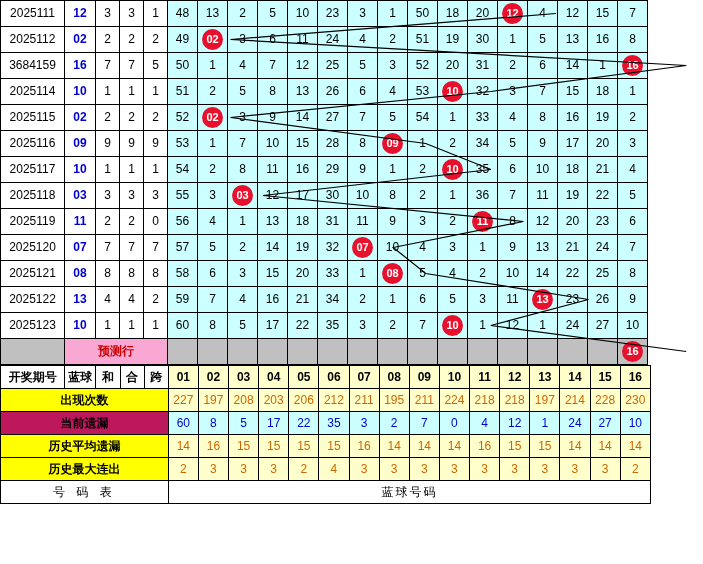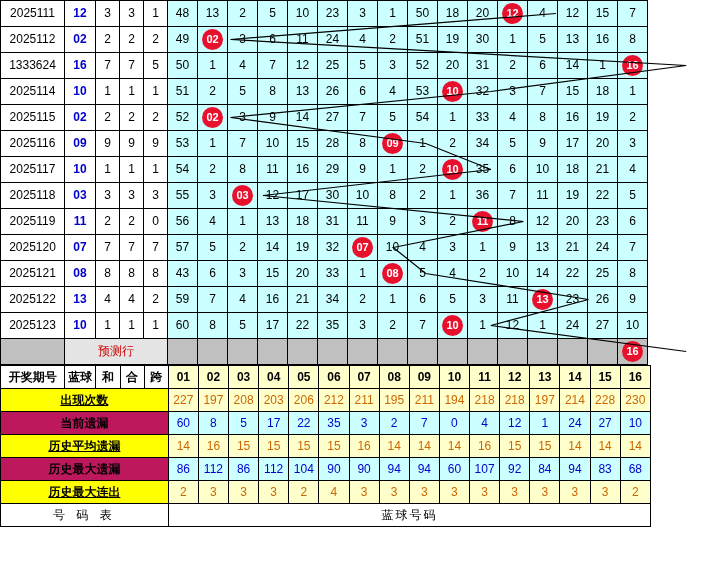--- a/index.html
+++ b/index.html
@@ -25,21 +25,21 @@
     line-height:25px;
     overflow:hidden;
     white-space:nowrap;
   }
   .issue{width:63px;background:#ffffff;color:#000;font-size:12px;}
   .blue{width:30px;background:#ffffff;color:#0000cc;font-weight:bold;}
   .smallcol{width:23px;background:#ffffff;color:#000;}
   .cyan{background:#ccffff;color:#000;width:29px;}
   .predict-row td{height:22px;line-height:22px;}
   .grayc{background:#c0c0c0;}
-  .predict-label{background:#e5e5e5;color:#cc0000;font-weight:normal;}
+  .predict-label{background:#f9a8d4;color:#cc0000;font-weight:bold;}
 
   .ball{
     display:inline-block;
     width:21px;height:21px;line-height:21px;
     border-radius:50%;
     background:#e8112d;
     color:#fff;
     font-weight:bold;
     font-size:11px;
     text-align:center;
@@ -53,21 +53,21 @@
     height:22px;
     line-height:22px;
     padding:0;
     font-size:12px;
     overflow:hidden;
     white-space:nowrap;
   }
   .hdr{background:#ffffff;font-weight:bold;}
   .hdr-num{background:#ffffcc;font-weight:bold;color:#000;width:29px;margin-top:20px;}
   .rowlabel{font-weight:bold;}
-  .y{background:#ffff00;text-decoration:underline;}
+  .y{background:#ffff00;}
   .c{background:#be185d;}
   .val-y{background:#ffffcc;color:#cc6600;}
   .val-c{background:#ccffff;color:#0000cc;}
   .lastrow td{height:26px;line-height:26px;font-weight:normal;font-size:14px;letter-spacing:4px;}
   .lastrow .right{letter-spacing:2px;}
 
   
   #lines{position:absolute;left:0;top:0;width:703px;height:564px;pointer-events:none;}
 </style>
 </head>
@@ -117,21 +117,21 @@
           <td class="cyan">51</td>
           <td class="cyan">19</td>
           <td class="cyan">30</td>
           <td class="cyan">1</td>
           <td class="cyan">5</td>
           <td class="cyan">13</td>
           <td class="cyan">16</td>
           <td class="cyan">8</td>
         </tr>
         <tr>
-          <td class="issue">1333624</td>
+          <td class="issue">3684159</td>
           <td class="blue">16</td>
           <td class="smallcol">7</td>
           <td class="smallcol">7</td>
           <td class="smallcol">5</td>
           <td class="cyan">50</td>
           <td class="cyan">1</td>
           <td class="cyan">4</td>
           <td class="cyan">7</td>
           <td class="cyan">12</td>
           <td class="cyan">25</td>
@@ -306,21 +306,21 @@
           <td class="cyan">21</td>
           <td class="cyan">24</td>
           <td class="cyan">7</td>
         </tr>
         <tr>
           <td class="issue">2025121</td>
           <td class="blue">08</td>
           <td class="smallcol">8</td>
           <td class="smallcol">8</td>
           <td class="smallcol">8</td>
-          <td class="cyan">43</td>
+          <td class="cyan">58</td>
           <td class="cyan">6</td>
           <td class="cyan">3</td>
           <td class="cyan">15</td>
           <td class="cyan">20</td>
           <td class="cyan">33</td>
           <td class="cyan">1</td>
           <td class="cyan"><span class="ball">08</span></td>
           <td class="cyan">5</td>
           <td class="cyan">4</td>
           <td class="cyan">2</td>
@@ -428,21 +428,21 @@
           <td class="rowlabel y" colspan="5">出现次数</td>
           <td class="val-y">227</td>
           <td class="val-y">197</td>
           <td class="val-y">208</td>
           <td class="val-y">203</td>
           <td class="val-y">206</td>
           <td class="val-y">212</td>
           <td class="val-y">211</td>
           <td class="val-y">195</td>
           <td class="val-y">211</td>
-          <td class="val-y">194</td>
+          <td class="val-y">224</td>
           <td class="val-y">218</td>
           <td class="val-y">218</td>
           <td class="val-y">197</td>
           <td class="val-y">214</td>
           <td class="val-y">228</td>
           <td class="val-y">230</td>
         </tr>
         <tr>
           <td class="rowlabel c" colspan="5">当前遗漏</td>
           <td class="val-c">60</td>
@@ -475,39 +475,20 @@
           <td class="val-y">14</td>
           <td class="val-y">14</td>
           <td class="val-y">16</td>
           <td class="val-y">15</td>
           <td class="val-y">15</td>
           <td class="val-y">14</td>
           <td class="val-y">14</td>
           <td class="val-y">14</td>
         </tr>
         <tr>
-          <td class="rowlabel c" colspan="5">历史最大遗漏</td>
-          <td class="val-c">86</td>
-          <td class="val-c">112</td>
-          <td class="val-c">86</td>
-          <td class="val-c">112</td>
-          <td class="val-c">104</td>
-          <td class="val-c">90</td>
-          <td class="val-c">90</td>
-          <td class="val-c">94</td>
-          <td class="val-c">94</td>
-          <td class="val-c">60</td>
-          <td class="val-c">107</td>
-          <td class="val-c">92</td>
-          <td class="val-c">84</td>
-          <td class="val-c">94</td>
-          <td class="val-c">83</td>
-          <td class="val-c">68</td>
-        </tr>
-        <tr>
           <td class="rowlabel y" colspan="5">历史最大连出</td>
           <td class="val-y">2</td>
           <td class="val-y">3</td>
           <td class="val-y">3</td>
           <td class="val-y">3</td>
           <td class="val-y">2</td>
           <td class="val-y">4</td>
           <td class="val-y">3</td>
           <td class="val-y">3</td>
           <td class="val-y">3</td>

